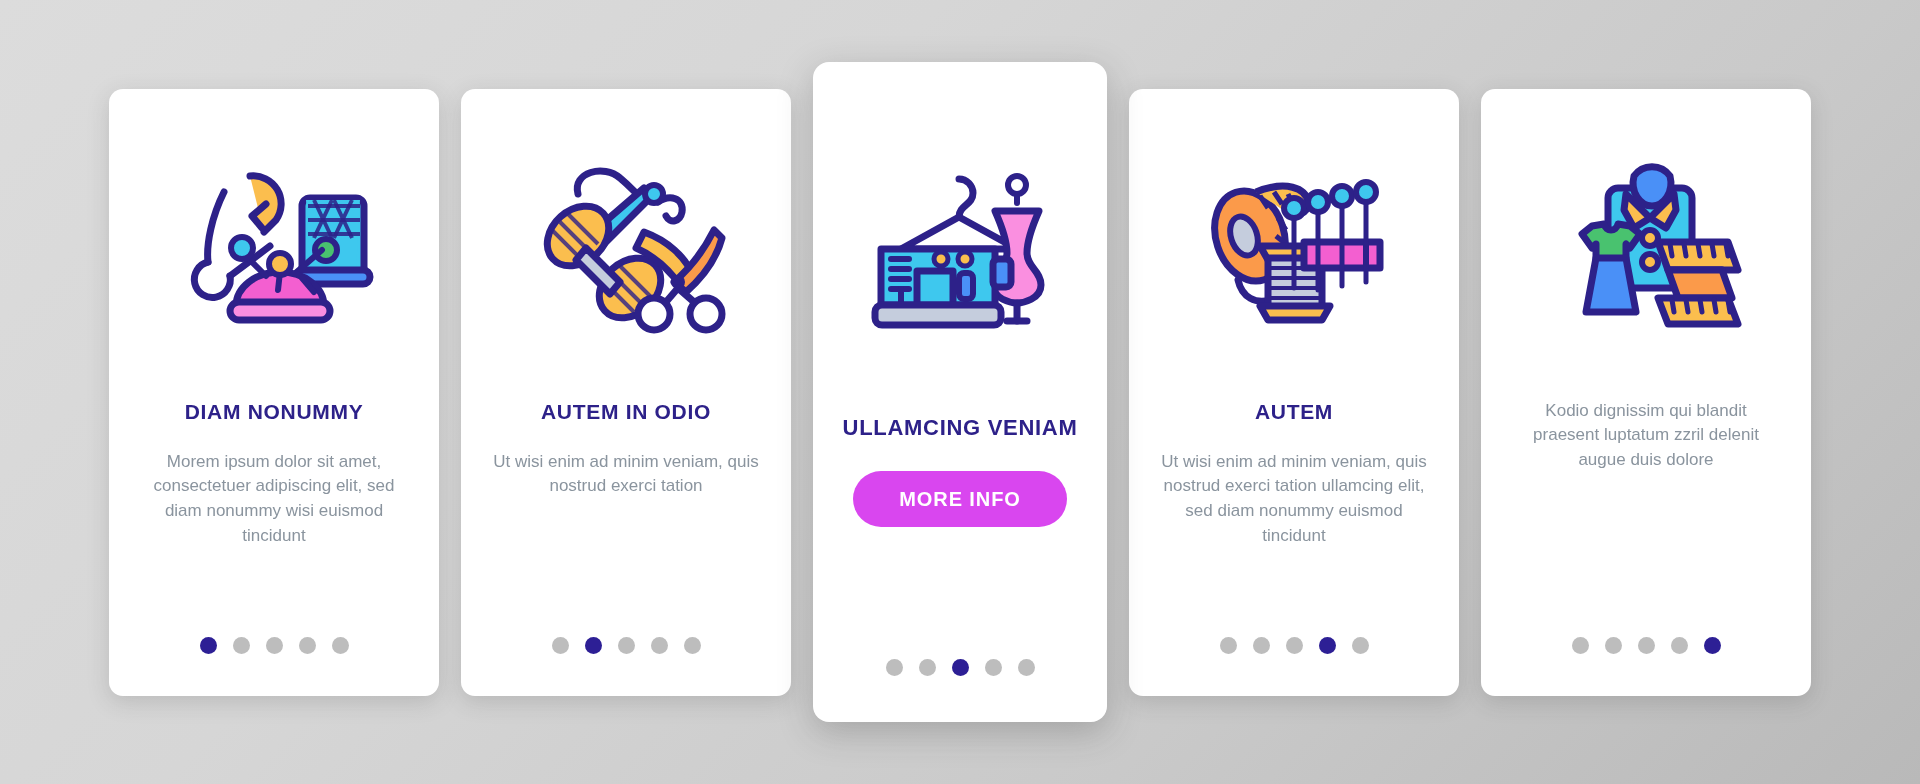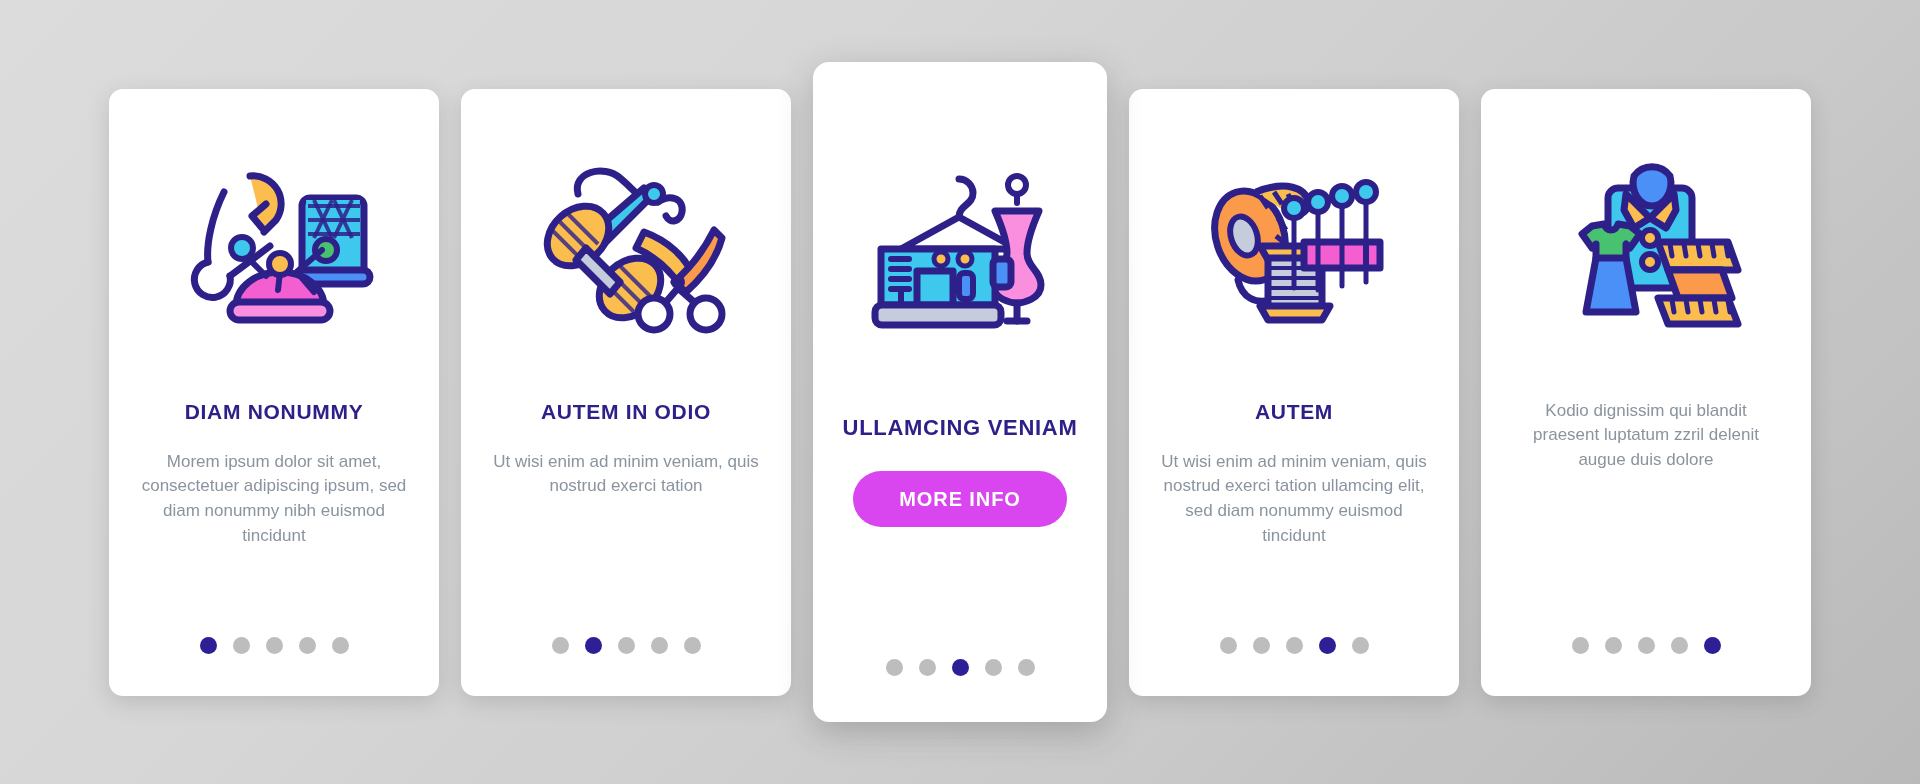--- a/index.html
+++ b/index.html
@@ -167,21 +167,21 @@
             <rect x="56" y="144" width="100" height="18" rx="9" fill="#fa8fe0" stroke="#2d2189" stroke-width="7"></rect>
             <path d="M106 114 L104 132" stroke="#2d2189" stroke-width="6" stroke-linecap="round"></path>
             <circle cx="106" cy="106" r="11" fill="#fbbe4e" stroke="#2d2189" stroke-width="6"></circle>
             <path d="M66 92 L92 118" stroke="#2d2189" stroke-width="6" stroke-linecap="round"></path>
             <circle cx="68" cy="90" r="11" fill="#3ec8ee" stroke="#2d2189" stroke-width="6"></circle>
             <path d="M128 120 L140 134" stroke="#2d2189" stroke-width="6" stroke-linecap="round"></path>
           </g>
         </svg>
       </div>
       <div class="card-title">DIAM NONUMMY</div>
-      <div class="card-body">Morem ipsum dolor sit amet, consectetuer adipiscing ipsum, sed diam nonummy nibh euismod tincidunt</div>
+      <div class="card-body">Morem ipsum dolor sit amet, consectetuer adipiscing elit, sed diam nonummy wisi euismod tincidunt</div>
       <div class="spacer"></div>
       <div class="dots">
         <span class="dot active"></span>
         <span class="dot"></span>
         <span class="dot"></span>
         <span class="dot"></span>
         <span class="dot"></span>
       </div>
     </div>
 

